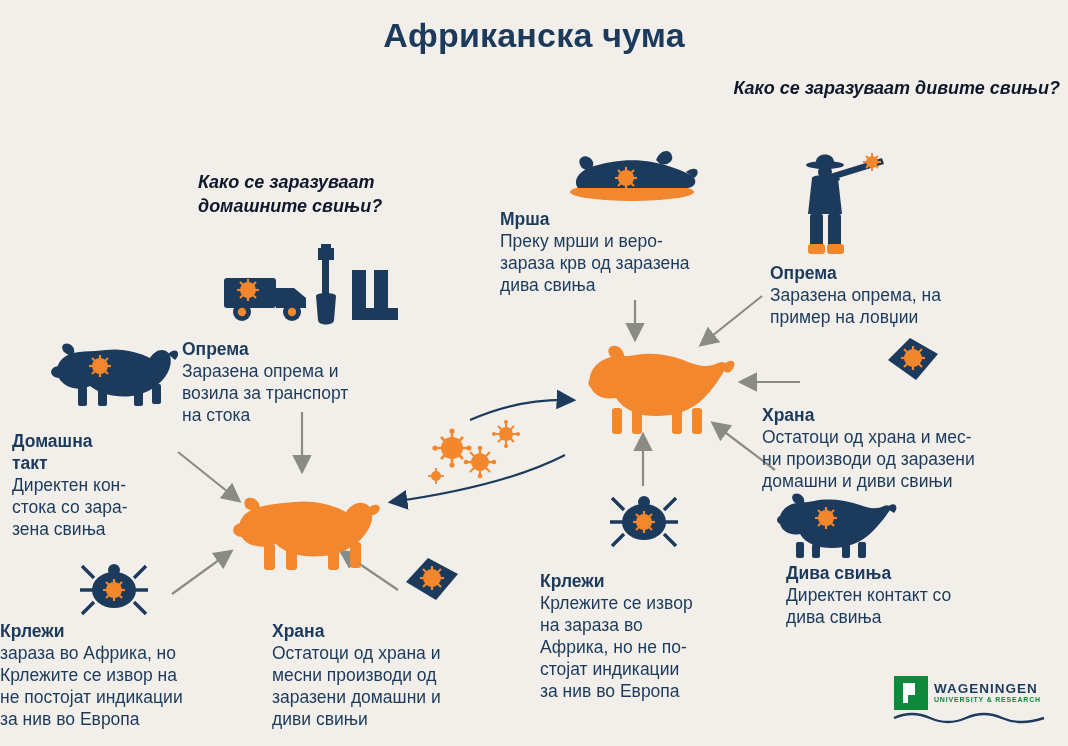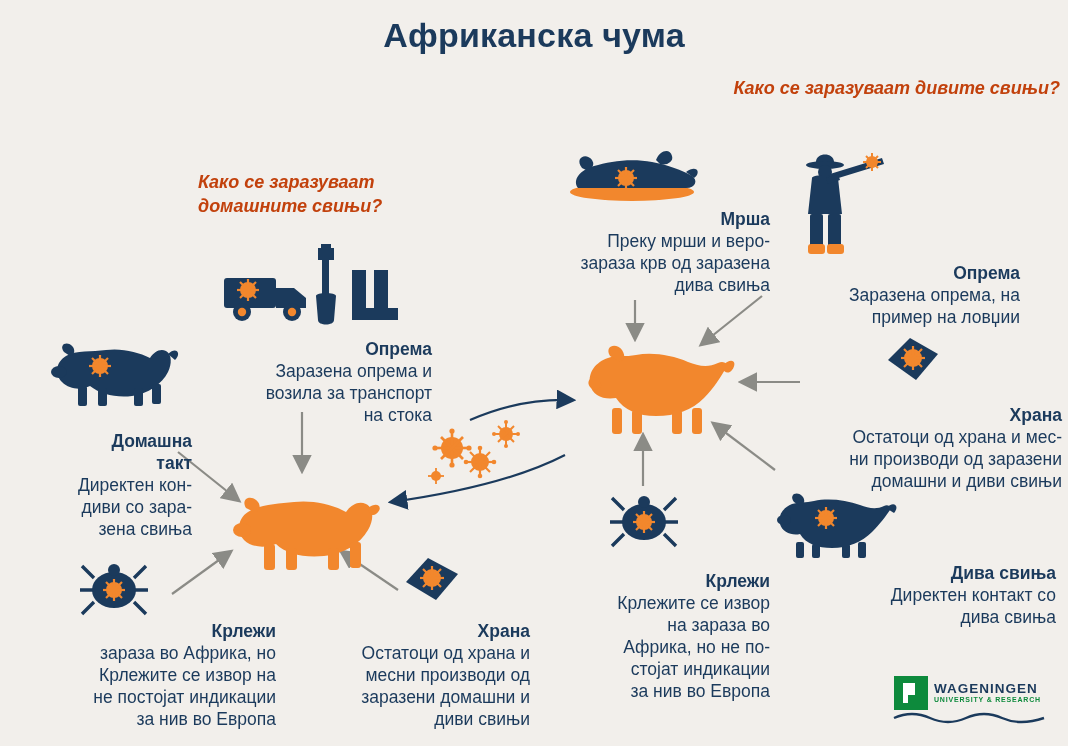--- a/index.html
+++ b/index.html
@@ -27,27 +27,27 @@
     font-size: 34px;
     font-weight: bold;
     color: #1b3a5c;
     text-align: center;
     letter-spacing: 0.2px;
   }
   .subhead {
     font-size: 18px;
     font-style: italic;
     font-weight: bold;
-    color: #c2410c;
+    color: #0f172a;
   }
   .lbl {
     font-size: 17.5px;
     line-height: 22px;
     color: #1b3a5c;
-    text-align: right;
+    text-align: left;
   }
   .lbl b, .lbl .hd {
     font-weight: bold;
     display: block;
   }
   .lbl .bd { font-weight: normal; display: block; }
 
   
   svg { display: block; overflow: visible; }
 
@@ -398,21 +398,21 @@
           <line x1="41" y1="36" x2="63" y2="36"></line>
         <line x1="44" y1="28" x2="60" y2="44"></line>
           <line x1="60" y1="28" x2="44" y2="44"></line>
       </g>
     </g>
   </svg>
   <div class="abs lbl" style="left:12px; top:430px; width:180px;">
     <span class="hd">Домашна</span>
     <span class="hd">такт</span>
     <span class="bd">Директен кон-</span>
-    <span class="bd">диви со зара-</span>
+    <span class="bd">стока со зара-</span>
     <span class="bd">зена свиња</span>
   </div>
 
   <svg class="abs" style="left:78px; top:556px;" width="72" height="70">
     <g fill="#1b3a5c">
       <ellipse cx="36" cy="34" rx="22" ry="18"></ellipse>
       <path d="M16,22 L4,10 M16,34 L2,34 M16,46 L4,58 M56,22 L68,10 M56,34 L70,34 M56,46 L68,58" stroke="#1b3a5c" stroke-width="3.4" fill="none"></path>
       <circle cx="36" cy="14" r="6"></circle>
     </g>
     <g fill="#f2872d">

